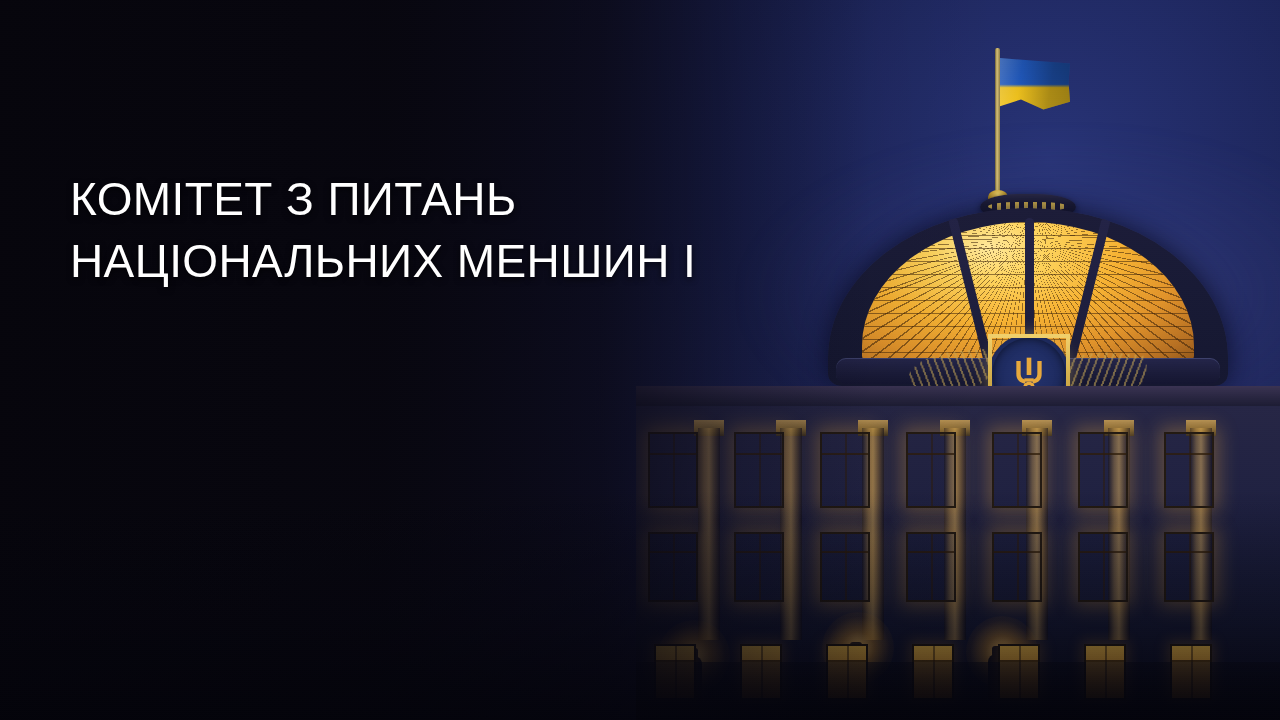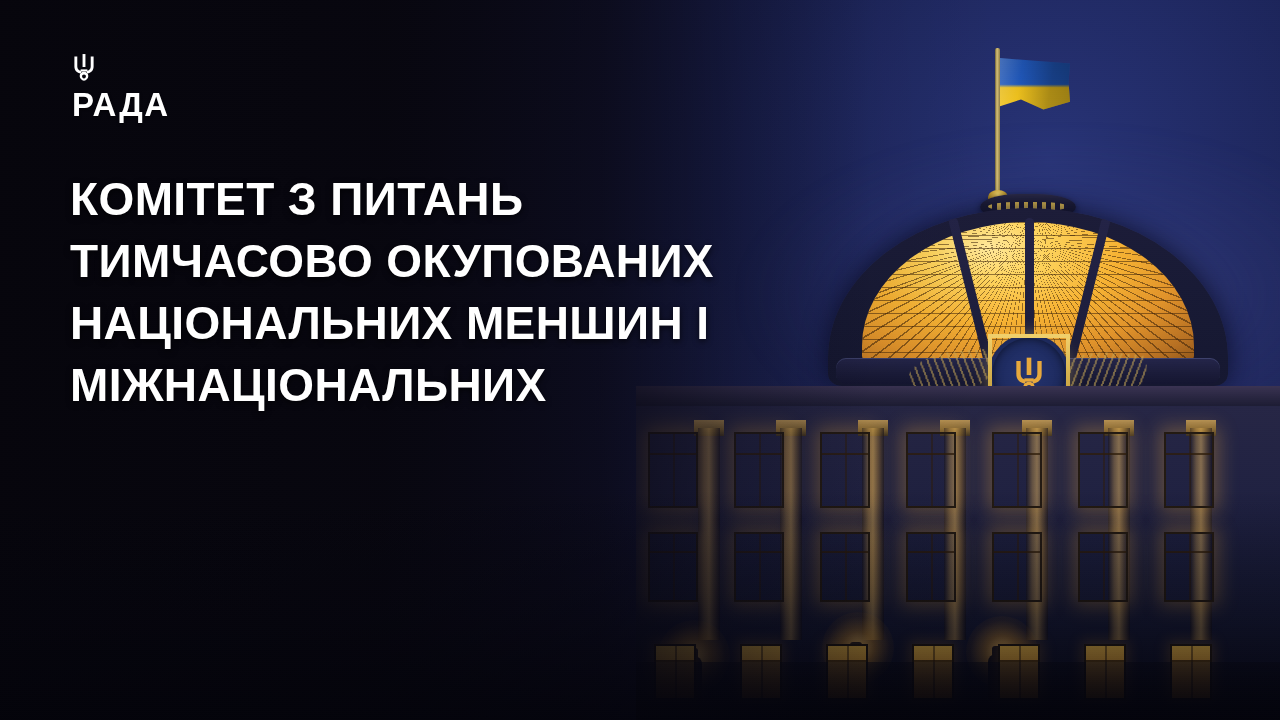--- a/index.html
+++ b/index.html
@@ -349,21 +349,21 @@
     text-shadow: 0 1px 3px rgba(0,0,0,0.65);
   }
   .headline {
     position: absolute;
     left: 70px;
     top: 168px;
     width: 880px;
     margin: 0;
     color: #ffffff;
     font-size: 46px;
-    font-weight: bold;
+    font-weight: normal;
     line-height: 62px;
     letter-spacing: 0.4px;
     text-transform: uppercase;
     text-shadow: 0 2px 6px rgba(0,0,0,0.7);
   }
   .headline .ln { display: block; white-space: nowrap; }
 </style>
 </head>
 <body>
 
@@ -468,37 +468,20 @@
       </div>
     </div>
 
     <div class="left-wash"></div>
     <div class="bottom-wash"></div>
     <div class="grain"></div>
   </div>
 
   <div class="content">
 
-    <div class="brand">
-      <span class="brand-mark">
-        <svg width="24" height="30" viewBox="0 0 100 120" aria-hidden="true">
-          <g fill="#ffffff">
-            <path d="M44 6 h12 v54 h-12 z"></path>
-            <path d="M10 16 h12 v42 c0 10 7 17 16 18 l0 11 c-19 -2 -28 -14 -28 -29 z"></path>
-            <path d="M78 16 h12 v42 c0 15 -9 27 -28 29 l0 -11 c9 -1 16 -8 16 -18 z"></path>
-            <path d="M36 70 h28 v9 h-28 z"></path>
-            <path d="M50 80 c10 0 18 7 18 17 c0 10 -8 18 -18 20 c-10 -2 -18 -10 -18 -20 c0 -10 8 -17 18 -17 z
-                     M50 91 c-5 0 -8 3 -8 8 c0 5 3 8 8 9 c5 -1 8 -4 8 -9 c0 -5 -3 -8 -8 -8 z"></path>
-          </g>
-        </svg>
-      </span>
-      <span class="brand-name">РАДА</span>
-    </div>
 
     <h1 class="headline">
       <span class="ln">КОМІТЕТ З ПИТАНЬ</span>
-      <span class="ln">ТИМЧАСОВО ОКУПОВАНИХ</span>
       <span class="ln">НАЦІОНАЛЬНИХ МЕНШИН І</span>
-      <span class="ln">МІЖНАЦІОНАЛЬНИХ</span>
     </h1>
 
   </div>
 </div>
 
 </body></html>

